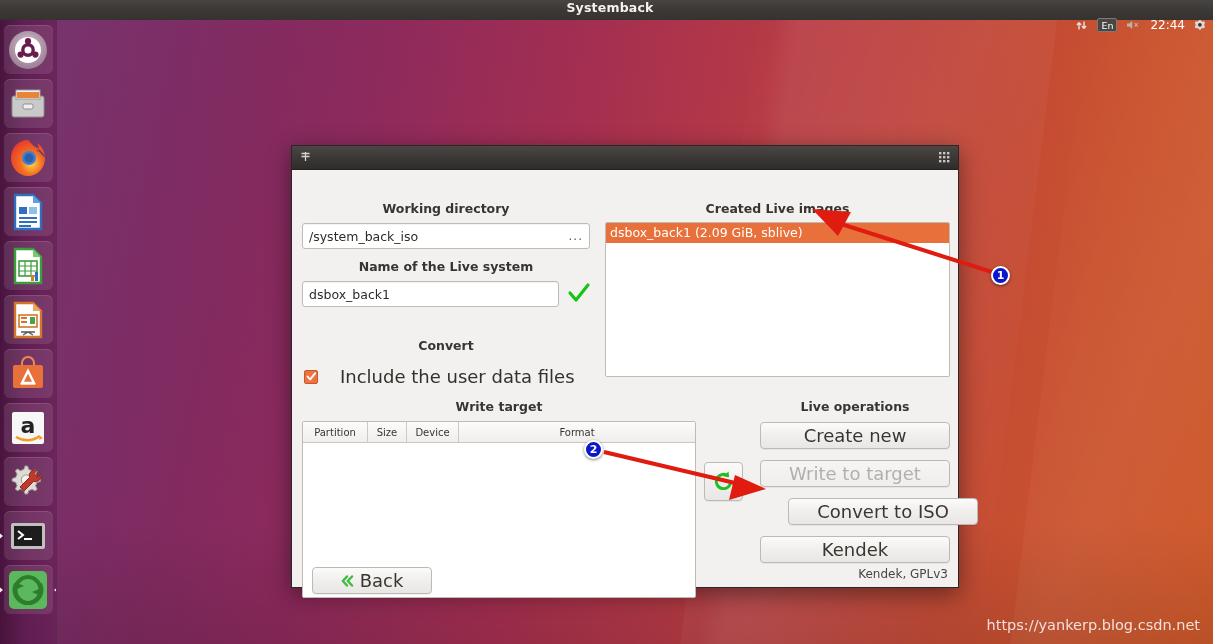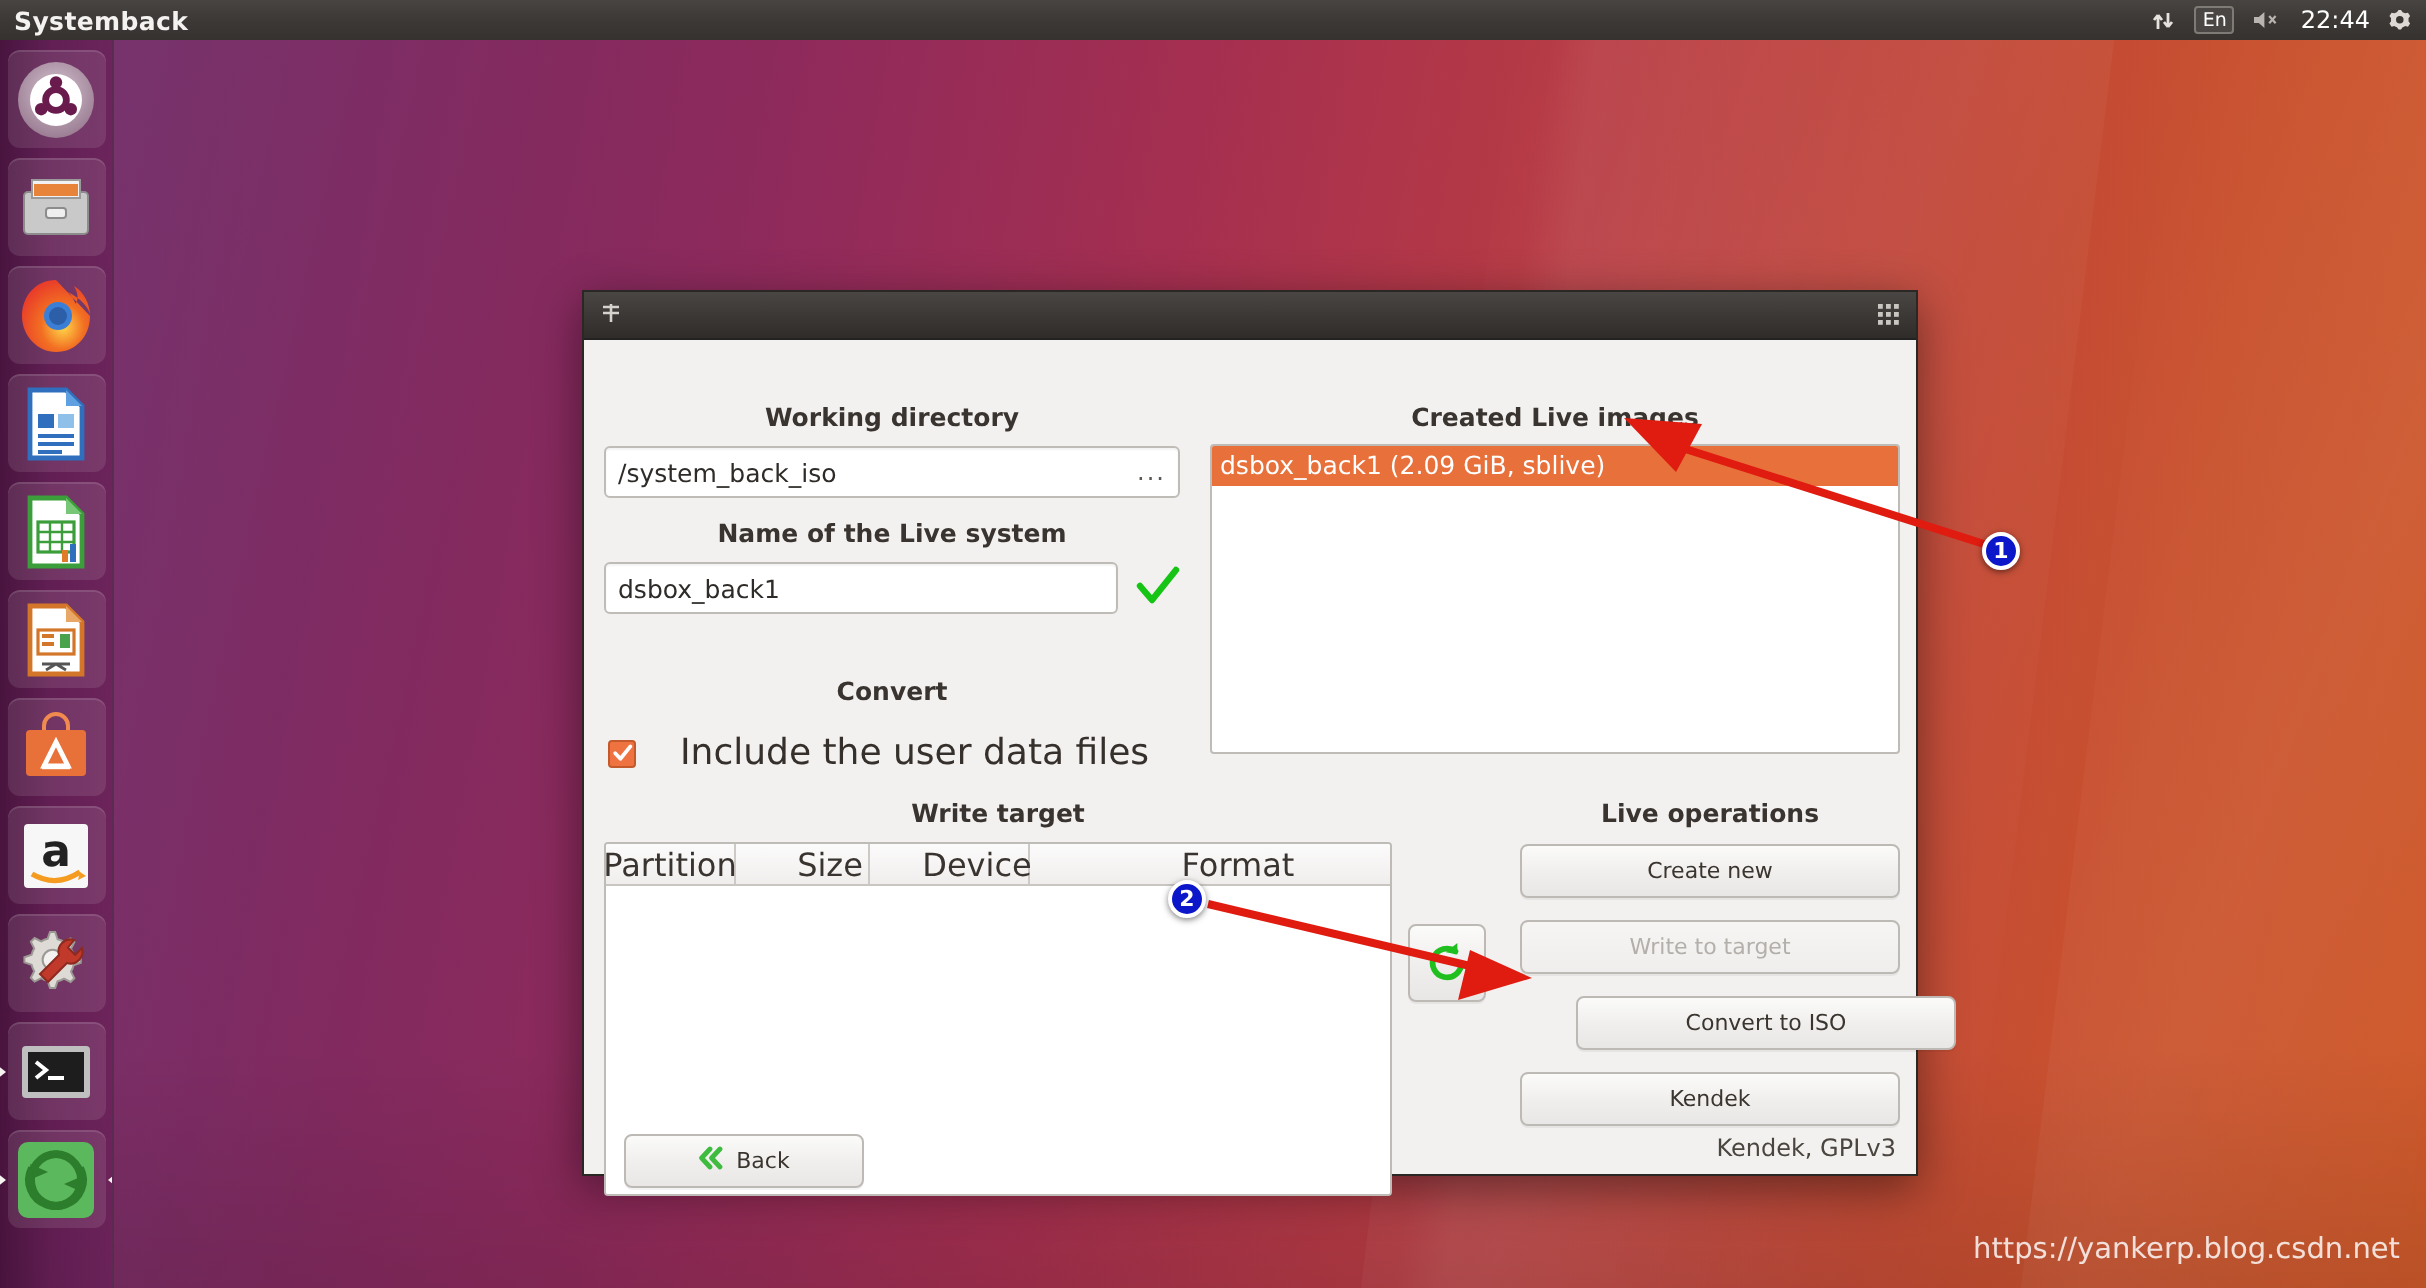--- a/index.html
+++ b/index.html
@@ -38,20 +38,21 @@
   }
 
   
   #top-panel {
     position: absolute; left: 0; top: 0; width: 1213px; height: 20px;
     background: linear-gradient(to bottom, #484441 0%, #3c3835 52%, #353230 100%);
     color: #ffffff;
     font-size: 12px;
     display: flex; align-items: center;
     z-index: 30;
+    flex-direction: column;
   }
   #top-panel .app-title {
     font-weight: bold;
     margin-left: 7px;
     font-size: 12.5px;
     letter-spacing: .2px;
     color: #f4f2f0;
   }
   #top-panel .tray {
     margin-left: auto;
@@ -154,21 +155,21 @@
     font-size: 12px;
     letter-spacing: 1px;
     line-height: 8px;
     cursor: default;
   }
 
   .btn {
     background: linear-gradient(to bottom, #fbfbfa 0%, #f1efee 50%, #e9e7e5 100%);
     border: 1px solid #bdb9b5;
     border-radius: 4px;
-    font-size: 11px;
+    font-size: 18px;
     color: #3a352f;
     display: flex; align-items: center; justify-content: center;
     height: 27px;
     box-shadow: 0 1px 0 rgba(0,0,0,0.05);
   }
   .btn.disabled { color: #b3afaa; background: linear-gradient(to bottom,#f6f5f4 0%, #efeeed 100%); }
 
   .listbox {
     background: #ffffff;
     border: 1px solid #bfbcb8;
@@ -180,23 +181,22 @@
     color: #ffffff;
     font-size: 12.5px;
     padding: 2px 4px 3px 4px;
   }
 
   .table-head {
     display: flex;
     height: 21px;
     background: linear-gradient(to bottom, #fcfbfb 0%, #f0eeed 100%);
     border-bottom: 1px solid #c9c5c1;
-    font-size: 16px;
+    font-size: 10px;
     color: #39342f;
-    gap: 28px;
   }
   .th {
     display: flex; align-items: center; justify-content: center;
     border-right: 1px solid #cdc9c5;
     height: 100%;
   }
   .th:last-child { border-right: none; }
 
   .checkline { display: flex; align-items: center; gap: 22px; font-size: 18px; color: #35302b; }
   .chk {

